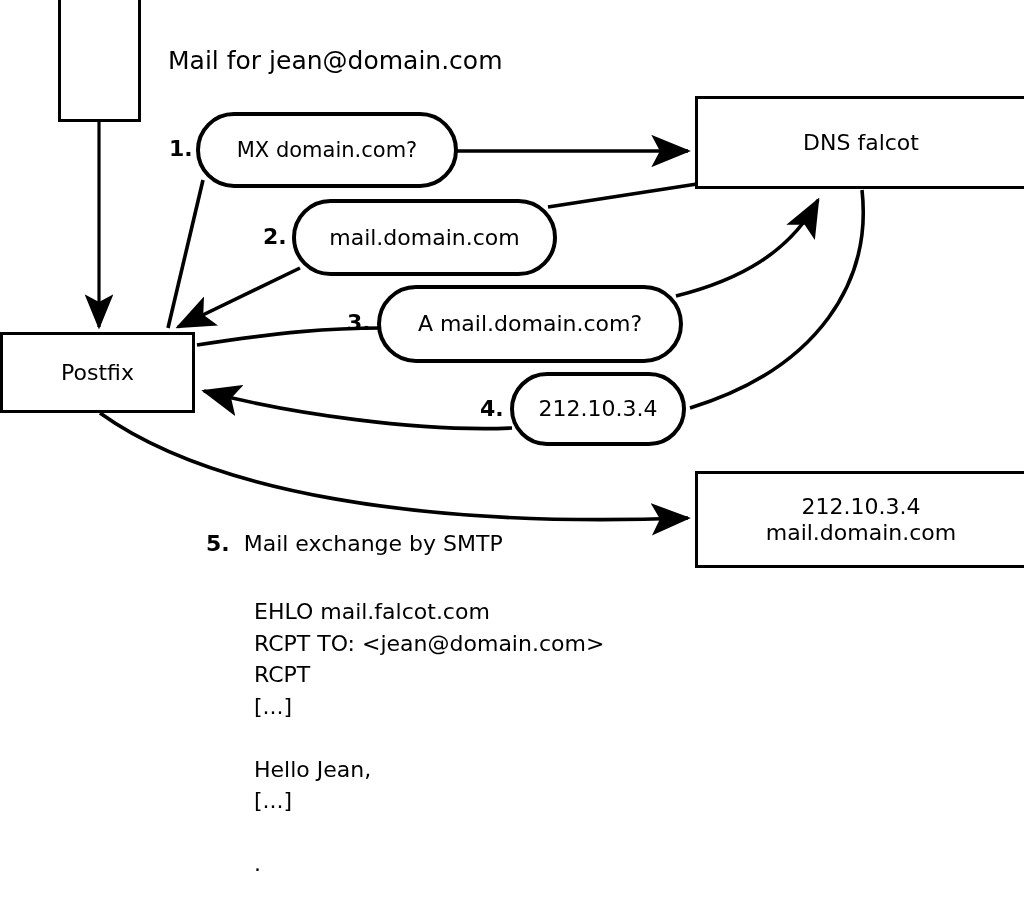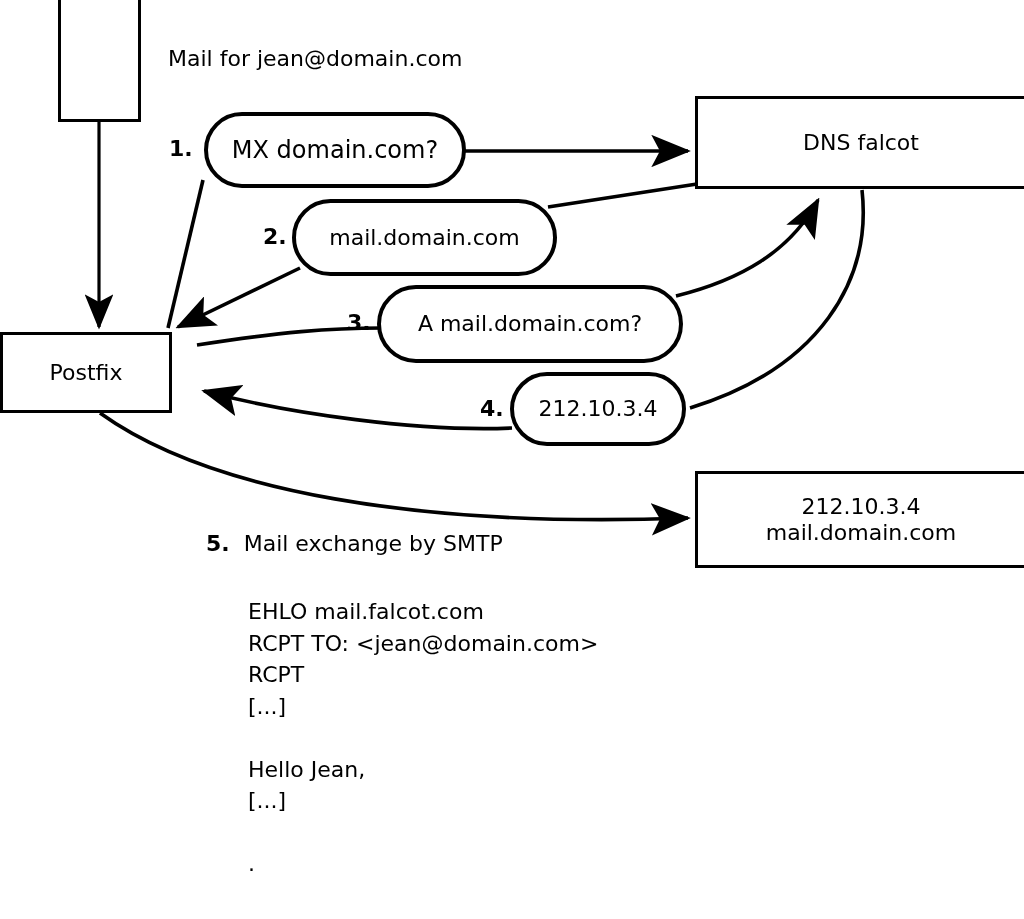--- a/index.html
+++ b/index.html
@@ -35,44 +35,44 @@
     justify-content: center;
     text-align: center;
     line-height: 1.18;
     z-index: 5;
   }
   .node.rect { border-radius: 0; }
   .node.pill { border-radius: 999px; border-width: 4px; }
   .node-label { white-space: pre-line; }
 
   .mua-box   { left: 58px;  top: -3px;  width: 83px;  height: 125px; }
-  .postfix   { left: 0px;   top: 332px; width: 172px; height: 81px;  font-size: 22px; }
+  .postfix   { left: 0px;   top: 332px; width: 195px; height: 81px;  font-size: 22px; }
   .dns       { left: 695px; top: 96px;  width: 332px; height: 93px;  font-size: 22px; }
   .mailsrv   { left: 695px; top: 471px; width: 332px; height: 97px;  font-size: 22px; }
 
-  .q1 { left: 204px; top: 112px; width: 262px; height: 76px;  font-size: 24px; }
+  .q1 { left: 196px; top: 112px; width: 262px; height: 76px;  font-size: 21px; }
   .q2 { left: 292px; top: 199px; width: 265px; height: 77px;  font-size: 22px; }
   .q3 { left: 377px; top: 285px; width: 306px; height: 78px;  font-size: 22px; }
   .q4 { left: 510px; top: 372px; width: 176px; height: 74px;  font-size: 22px; }
 
   .step-num {
     position: absolute;
     font-weight: bold;
     font-size: 22px;
     z-index: 7;
     background: transparent;
   }
   .n1 { left: 169px; top: 136px; }
   .n2 { left: 263px; top: 224px; }
   .n3 { left: 347px; top: 310px; }
   .n4 { left: 480px; top: 396px; }
 
   .free-text {
     position: absolute;
-    font-size: 22px;
+    font-size: 25px;
     white-space: pre;
     z-index: 6;
   }
   .caption-mail { left: 168px; top: 46px; }
 
   .step5-row {
     position: absolute;
     left: 206px;
     top: 531px;
     z-index: 6;
@@ -84,21 +84,21 @@
 
   .transcript {
     position: absolute;
     left: 248px;
     top: 596px;
     font-size: 22px;
     line-height: 31.5px;
     white-space: pre;
     z-index: 6;
   }
-  .transcript div { height: 31.5px; }
+  .transcript div { height: 31.5px; margin-left: 6px; }
 </style>
 </head>
 <body>
 
 <div id="canvas">
 
   <svg id="wires" viewBox="0 0 1024 919" xmlns="http://www.w3.org/2000/svg">
     <defs>
       <marker id="ah" markerWidth="11" markerHeight="9" refX="10.2" refY="4.5" orient="auto" markerUnits="strokeWidth">
         <path d="M0,0 L11,4.5 L0,9 L2.4,4.5 Z" fill="#000000"></path>

